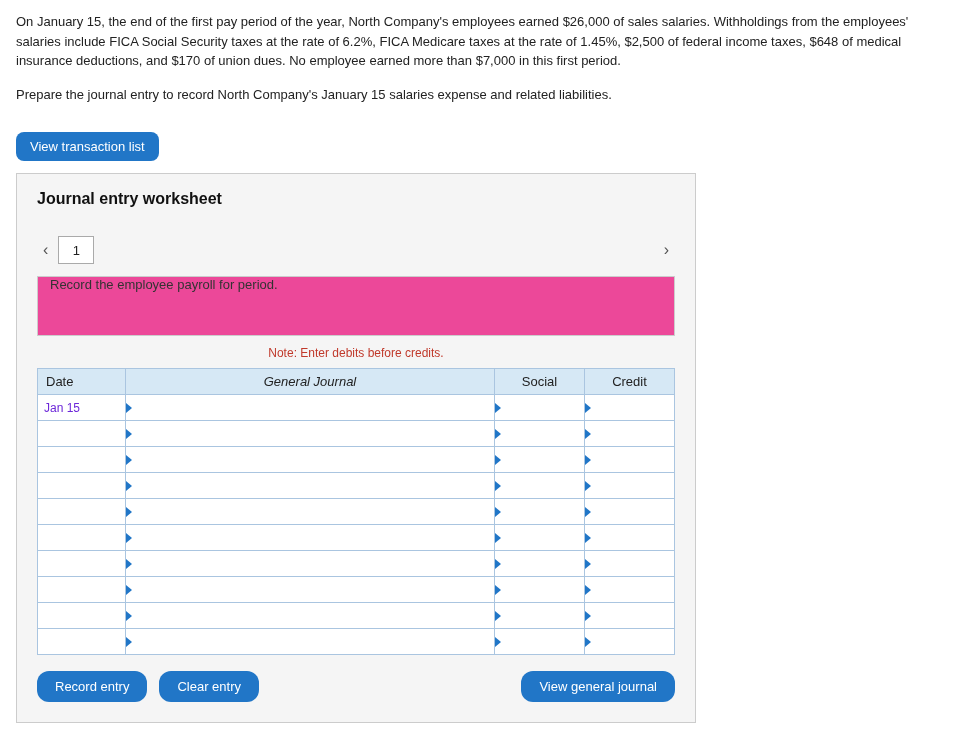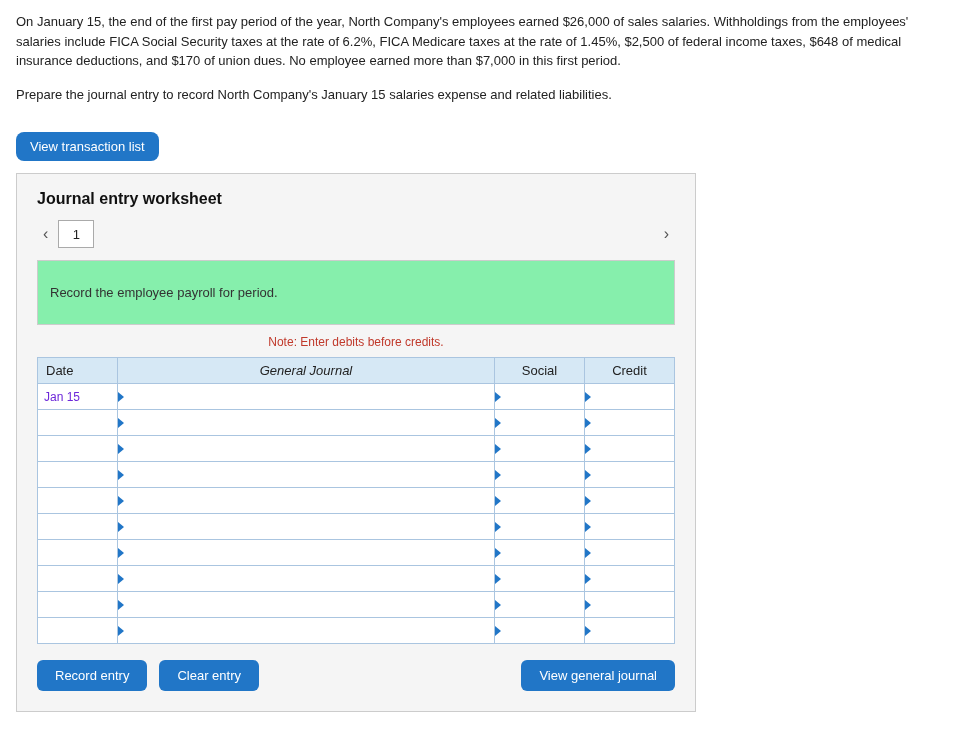--- a/index.html
+++ b/index.html
@@ -45,21 +45,21 @@
     .worksheet-container {
       border: 1px solid #ccc;
       background: #f5f5f5;
       padding: 16px 20px 20px 20px;
       max-width: 680px;
     }
 
     .worksheet-title {
       font-size: 16px;
       font-weight: bold;
-      margin-bottom: 12px;
+      margin-bottom: 28px;
       color: #111;
     }
 
     .nav-row {
       display: flex;
       align-items: center;
       margin-bottom: 12px;
     }
 
     .nav-arrow {
@@ -81,22 +81,22 @@
       background: #fff;
       margin: 0 4px;
     }
 
     .right-arrow {
       margin-left: auto;
     }
 
     .instruction-box {
       border: 1px solid #ccc;
-      background: #86efac;
-      padding: 24px 12px;
+      background: #ec4899;
+      padding: 0 12px;
       font-size: 13px;
       color: #333;
       margin-bottom: 10px;
       min-height: 60px;
     }
 
     .note-text {
       color: #c0392b;
       font-size: 12px;
       margin-bottom: 8px;
@@ -113,21 +113,21 @@
       background: #d6e8f5;
       border: 1px solid #aac5e0;
       padding: 5px 8px;
       text-align: center;
       font-size: 13px;
       font-weight: normal;
       color: #222;
     }
 
     .journal-table thead th.date-col {
-      width: 80px;
+      width: 88px;
       text-align: left;
     }
 
     .journal-table thead th.gj-col {
       font-style: italic;
     }
 
     .journal-table thead th.debit-col,
     .journal-table thead th.credit-col {
       width: 90px;
@@ -184,21 +184,21 @@
       gap: 12px;
     }
 
     .footer-btns .btn {
       background-color: #2176c7;
       color: #fff;
       border: none;
       padding: 8px 18px;
       font-size: 13px;
       cursor: pointer;
-      border-radius: 6px;
+      border-radius: 12px;
     }
 
     .footer-btns .btn-right {
       margin-left: auto;
     }
   </style>
 </head>
 <body>
 
 

